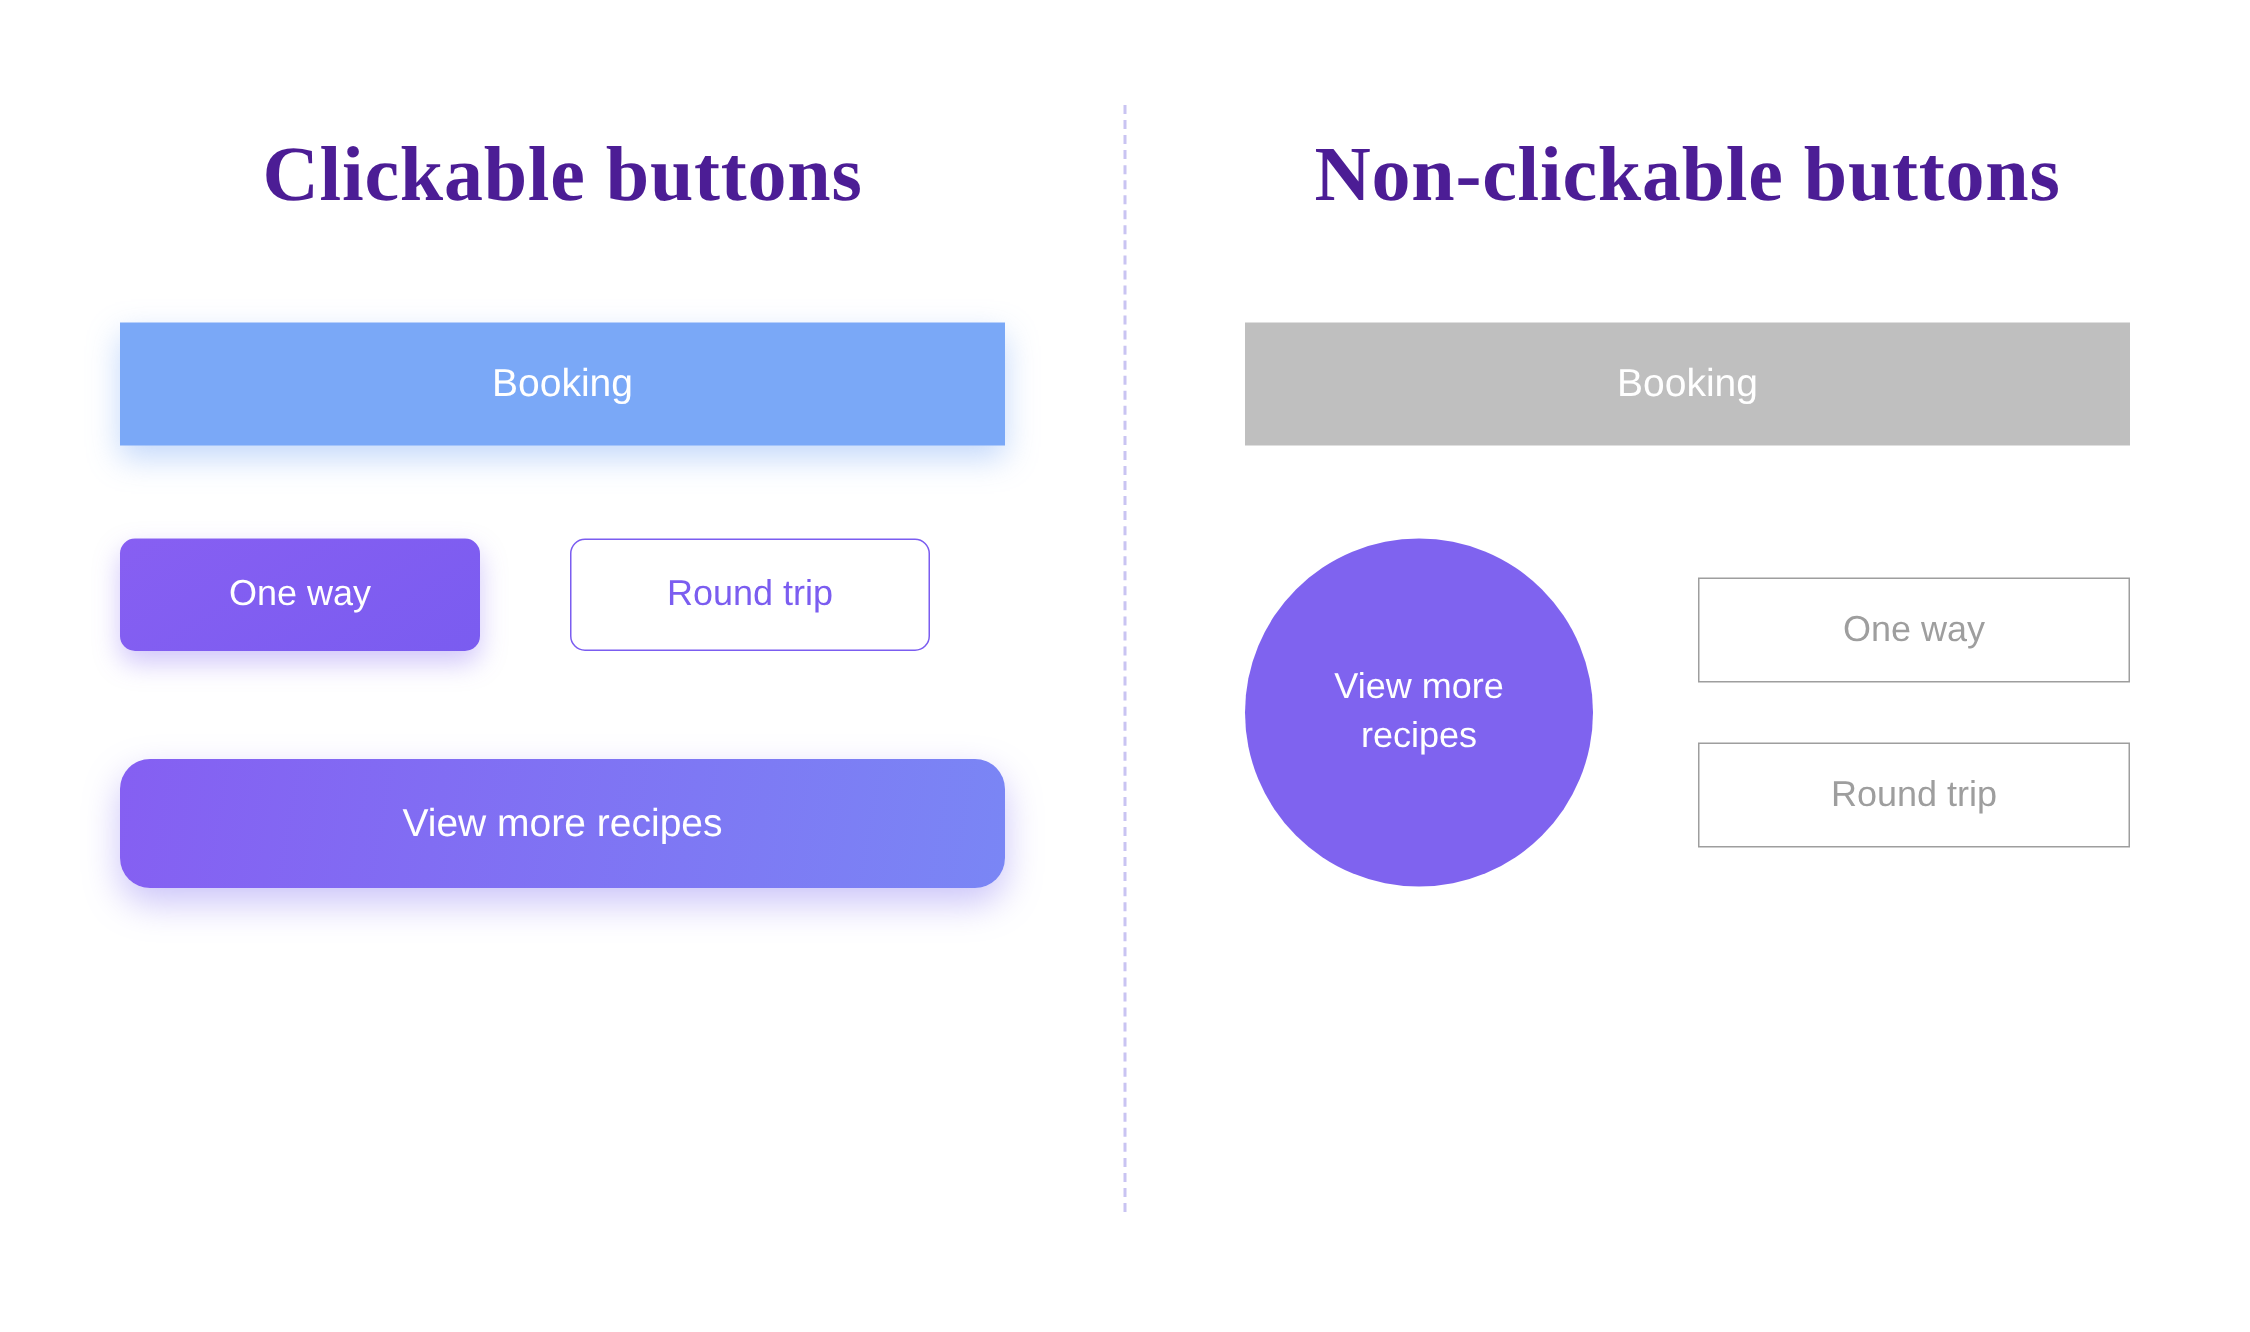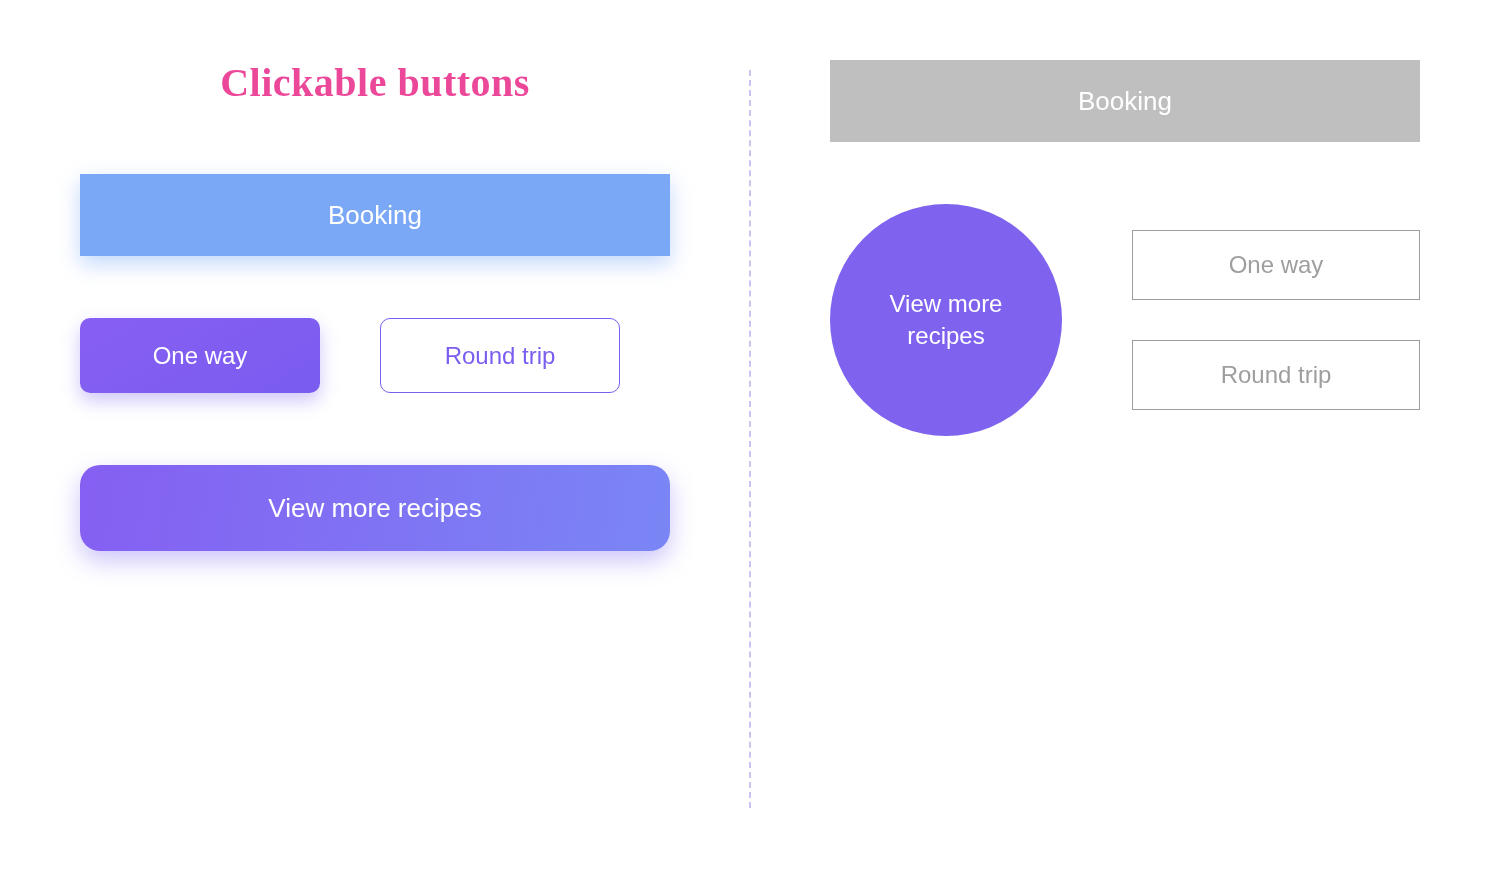--- a/index.html
+++ b/index.html
@@ -23,26 +23,27 @@
       left: 50%;
       top: 70px;
       bottom: 80px;
       width: 0;
       border-left: 2px dashed #c9c4f2;
       transform: translateX(-1px);
     }
     .heading {
       font-family: "Didot", "Bodoni MT", "Times New Roman", Georgia, serif;
       font-weight: 700;
-      font-size: 40px;
+      font-size: 52px;
       line-height: 1.15;
-      color: #ec4899;
+      color: #4c1d95;
       text-align: center;
       margin-bottom: 68px;
       letter-spacing: 0.5px;
+      margin-top: 27px;
     }
 
     
     .booking-btn {
       width: 100%;
       height: 82px;
       background: #7aa8f7;
       color: #ffffff;
       font-size: 26px;
       font-weight: 500;
@@ -172,20 +173,21 @@
     <button class="oneway-btn">One way</button>
     <button class="roundtrip-btn">Round trip</button>
   </div>
 
   <button class="viewmore-btn">View more recipes</button>
 </div>
 
 <div class="divider"></div>
 
 <div class="column">
+  <h2 class="heading">Non-clickable buttons</h2>
 
   <div class="booking-disabled">Booking</div>
 
   <div class="right-lower">
     <div class="circle-btn">View more recipes</div>
     <div class="right-stack">
       <div class="outline-disabled">One way</div>
       <div class="outline-disabled">Round trip</div>
     </div>
   </div>

